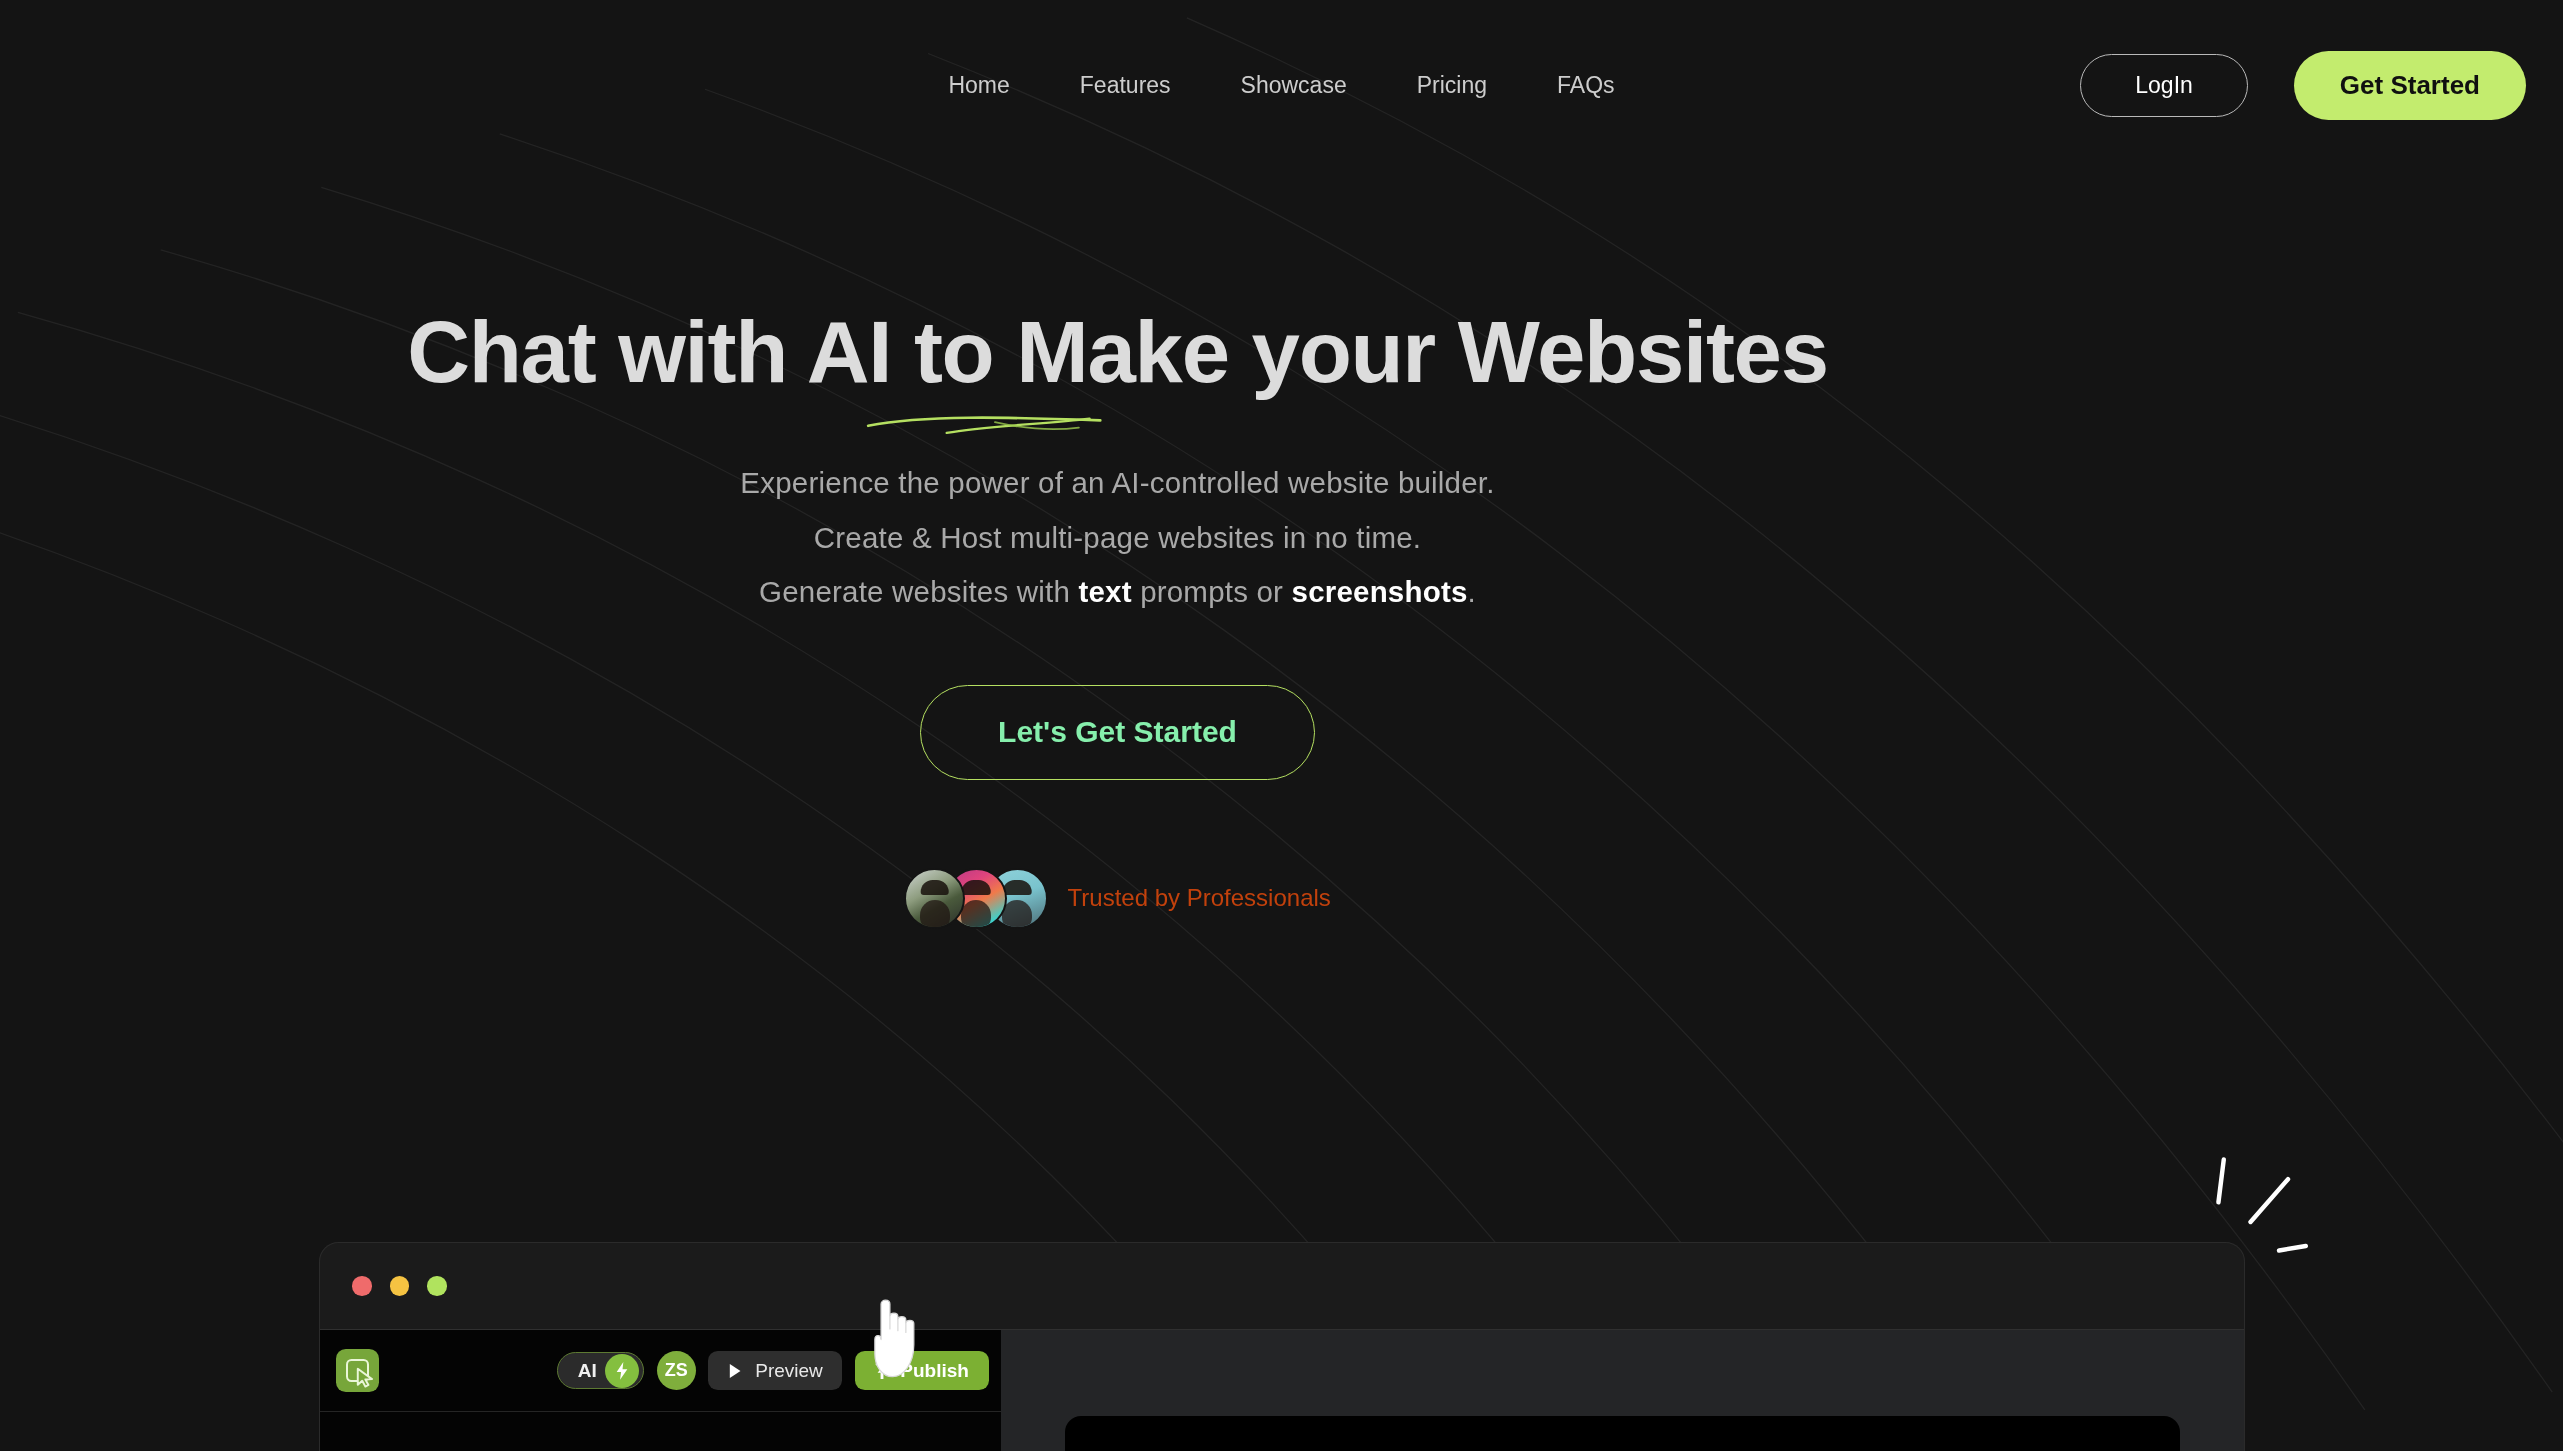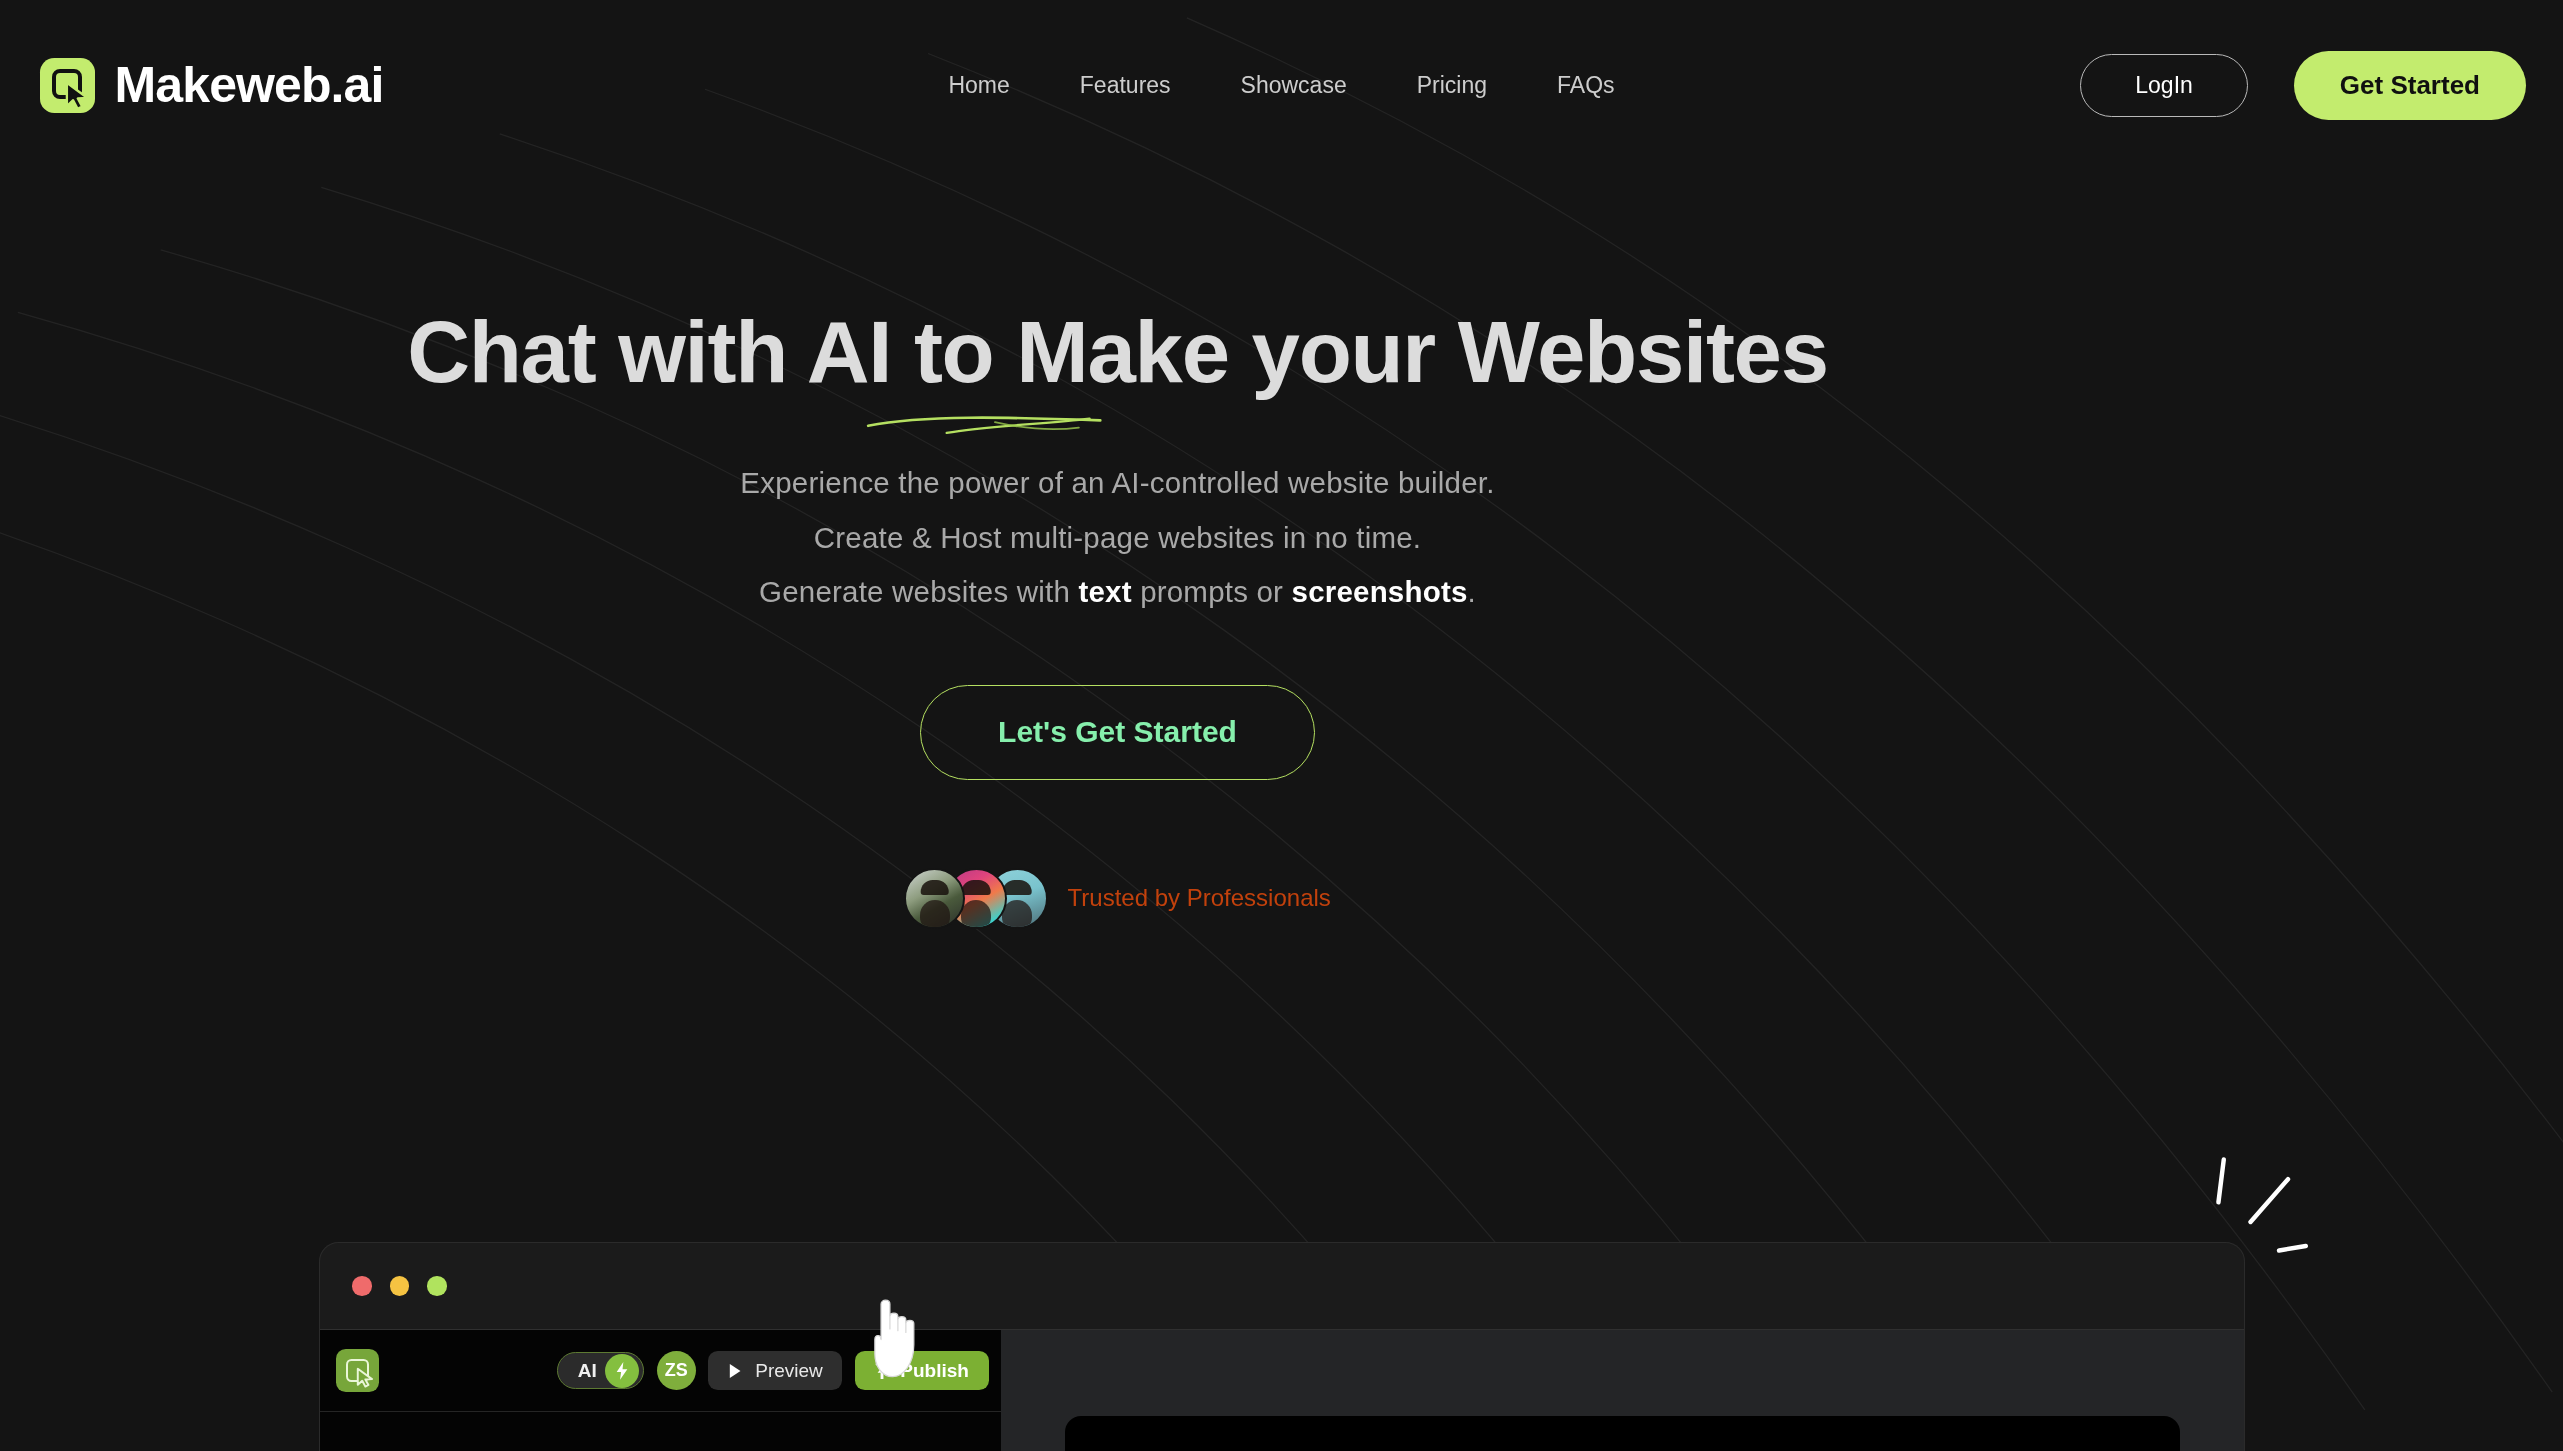--- a/index.html
+++ b/index.html
@@ -170,29 +170,20 @@
       <path d="M 360 210 C 1050 420 1730 850 2260 1620"></path>
       <path d="M 560 150 C 1230 370 1900 800 2450 1600"></path>
       <path d="M 790 100 C 1430 330 2080 760 2650 1580"></path>
       <path d="M 1040 60 C 1650 300 2270 720 2860 1560"></path>
       <path d="M 1330 20 C 1900 270 2480 690 3060 1540"></path>
     </g>
   </svg>
 
   <div class="header">
 
-    <div class="brand">
-      <div class="brand-mark">
-        <div class="sq"></div>
-        <svg class="cur" width="27" height="28.6" viewBox="0 0 30 32">
-          <path d="M2 2 L2 28 L9 21.5 L14 31 L19 28.5 L14.2 19.5 L25 19 Z" fill="#111111" stroke="#c3ec6e" stroke-width="2.6" stroke-linejoin="round"></path>
-        </svg>
-      </div>
-      <div class="brand-name">Makeweb.ai</div>
-    </div>
 
     <nav class="nav">
       <a href="#">Home</a>
       <a href="#">Features</a>
       <a href="#">Showcase</a>
       <a href="#">Pricing</a>
       <a href="#">FAQs</a>
     </nav>
 
     <div class="actions">

